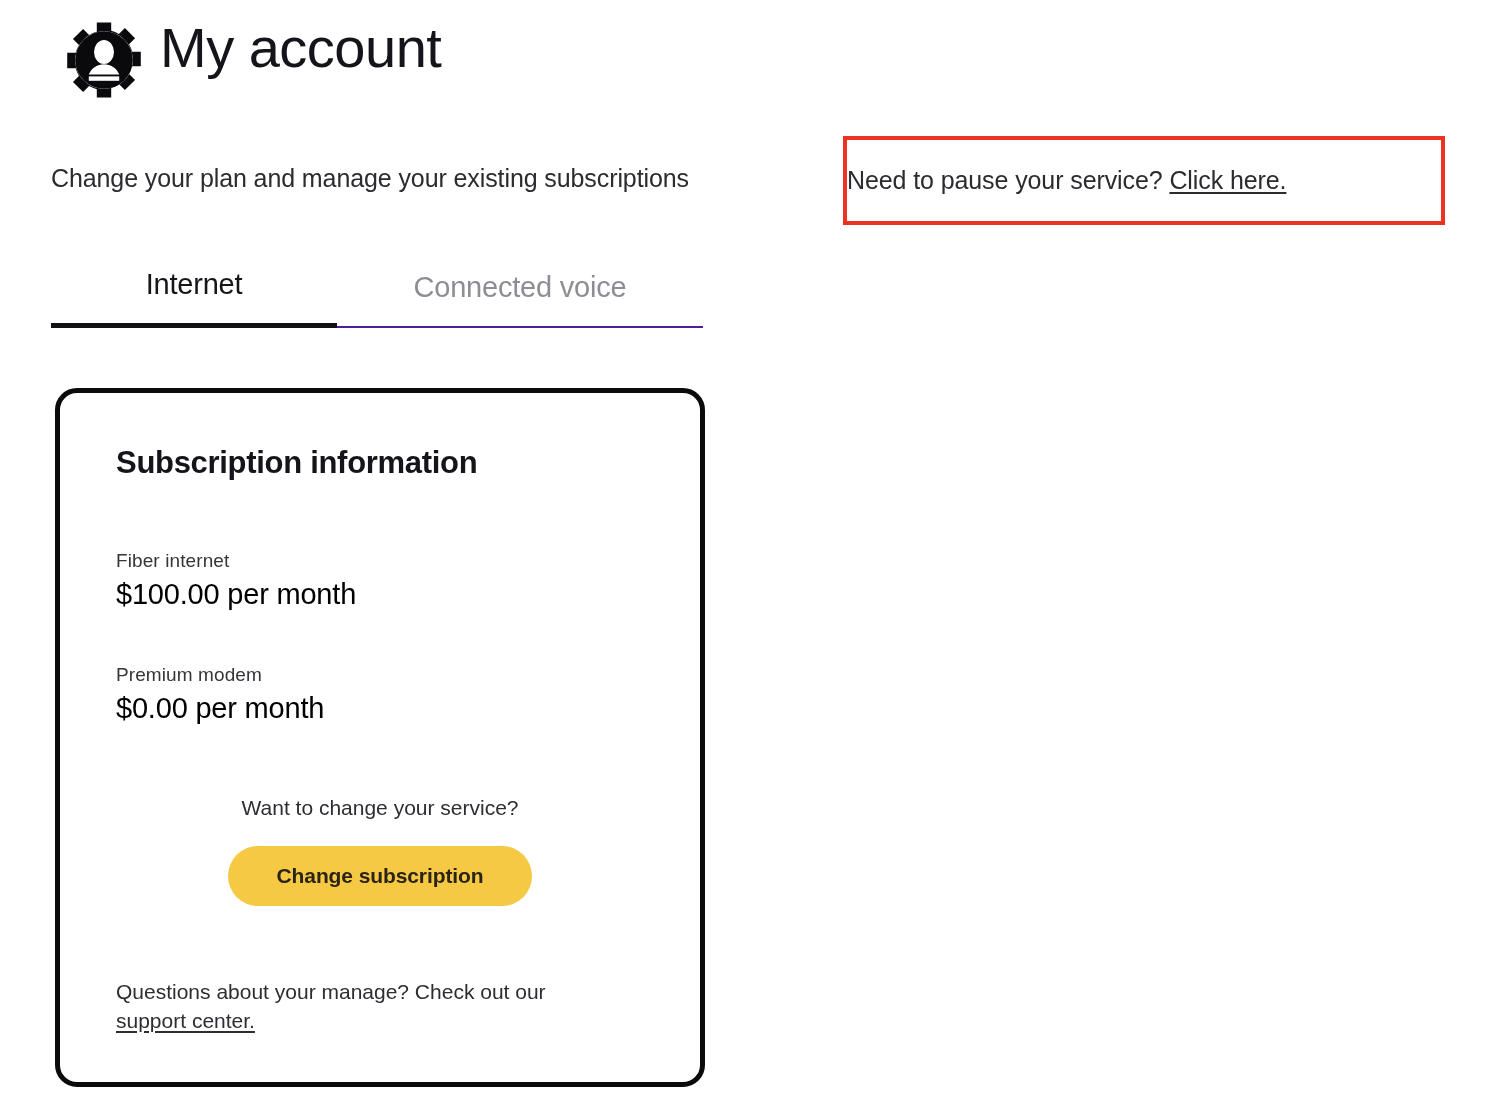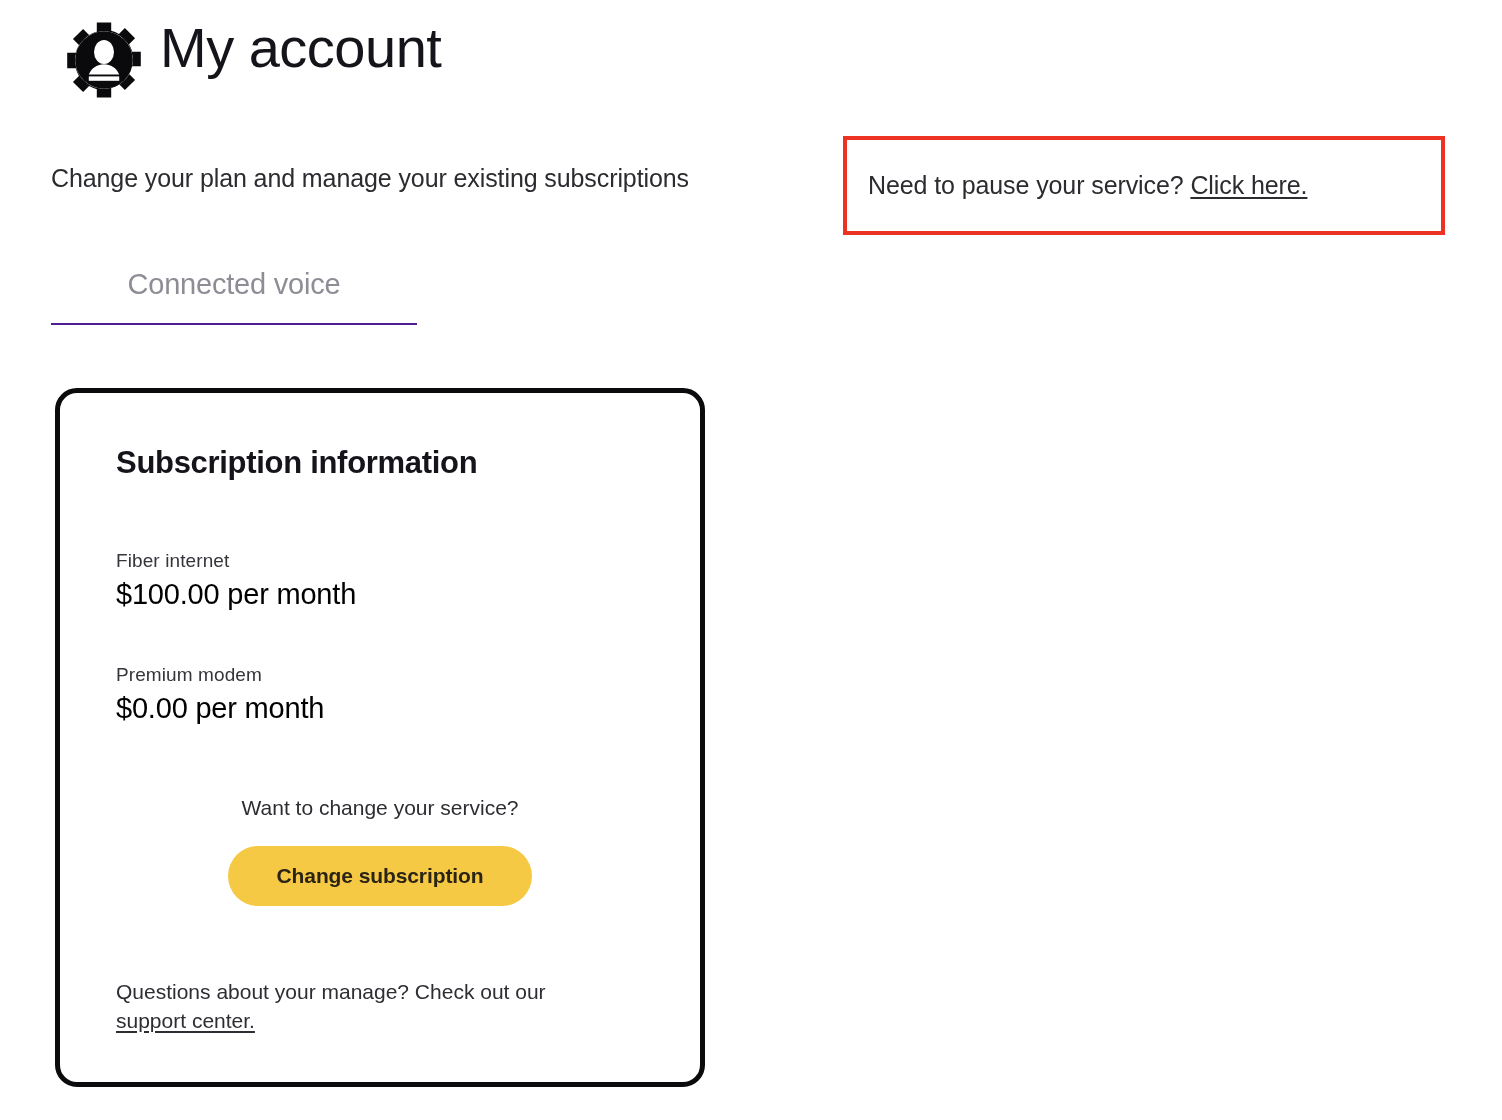--- a/index.html
+++ b/index.html
@@ -54,27 +54,27 @@
     color: #2b2b30;
     letter-spacing: -0.1px;
   }
 
   
   #pause-service-callout {
     position: absolute;
     left: 843px;
     top: 136px;
     width: 602px;
-    height: 99px;
+    height: 89px;
     box-sizing: border-box;
     border: 4px solid #ec3223;
     background: #ffffff;
     display: flex;
     align-items: center;
-    padding-left: 21px;
+    padding-left: 0;
   }
   #pause-service-line {
     font-size: 25px;
     color: #2b2b30;
     letter-spacing: -0.1px;
     white-space: nowrap;
   }
   #pause-service-link {
     text-decoration: underline;
     text-underline-offset: 3px;
@@ -223,20 +223,21 @@
 
 <div id="pause-service-callout">
   <div id="pause-service-line">
     <span>Need to pause your service?</span>
     <span id="pause-service-link">Click here.</span>
   </div>
 </div>
 
 <div id="tabs">
   <div id="tabs-strip">
+    <button class="tab active">Internet</button>
     <button class="tab inactive">Connected voice</button>
   </div>
 </div>
 
 <div id="subscription-card">
 
   <div id="card-title">Subscription information</div>
 
   <div class="plan-block" id="plan-block-0">
     <p class="plan-label">Fiber internet</p>

